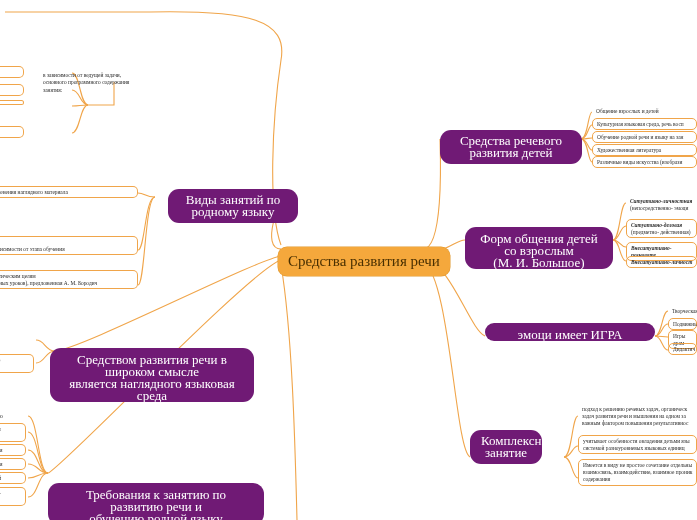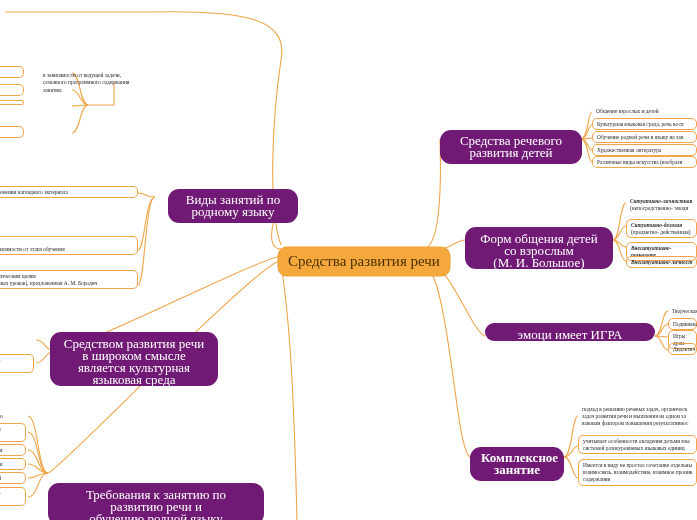--- a/index.html
+++ b/index.html
@@ -160,21 +160,21 @@
 
   <div class="main-node two-line" style="left:485px;top:323px;width:170px;">
     <div>эмоци имеет ИГРА</div>
   </div>
 
   <div class="leaf nobox" style="left:668px;top:306px;width:29px;">Творческая</div>
   <div class="leaf" style="left:668px;top:318px;width:29px;">Подвижные</div>
   <div class="leaf" style="left:668px;top:330px;width:29px;">Игры драм</div>
   <div class="leaf" style="left:668px;top:343px;width:29px;">Дидактич</div>
 
-  <div class="main-node" style="left:470px;top:447px;width:94px;font-weight:bold;">Комплексное занятие</div>
+  <div class="main-node" style="left:470px;top:430px;width:72px;">Комплексное занятие</div>
 
   <div class="leaf nobox" style="left:578px;top:404px;width:119px;white-space:pre-line;">подход к решению речевых задач, органическ
 задач развития речи и мышления на одном за
 важным фактором повышения результативнос</div>
   <div class="leaf" style="left:578px;top:435px;width:119px;white-space:pre-line;">учитывает особенности овладения детьми язы
 системой разноуровневых языковых единиц</div>
   <div class="leaf" style="left:578px;top:459px;width:119px;white-space:pre-line;">Имеется в виду не простое сочетание отдельны
 взаимосвязь, взаимодействие, взаимное проник
 содержания</div>
 
@@ -188,23 +188,23 @@
   <div class="leaf clip-left" style="left:-22px;top:84px;width:46px;">е</div>
   <div class="leaf clip-left" style="left:-22px;top:100px;width:46px;"></div>
   <div class="leaf clip-left" style="left:-22px;top:126px;width:46px;">турой</div>
 
   <div class="leaf clip-left" style="left:-40px;top:186px;width:178px;">имости от применения наглядного материала</div>
   <div class="leaf clip-left" style="left:-40px;top:236px;width:178px;white-space:pre-line;">ли
 пускается       В зависимости от этапа обучения</div>
   <div class="leaf clip-left" style="left:-40px;top:270px;width:178px;white-space:pre-line;">нятия по дидактическим целям
 (по типу школьных уроков), предложенная А. М. Бородич</div>
 
-  <div class="main-node two-line" style="left:50px;top:332px;width:168px;font-family:Liberation Serif, serif;">
+  <div class="main-node two-line" style="left:50px;top:348px;width:204px;font-family:Liberation Serif, serif;">
     <div>Средством развития речи в широком смысле</div>
-    <div>является культурная языковая среда</div>
+    <div>является наглядного языковая среда</div>
   </div>
 
   <div class="leaf clip-left nobox" style="left:-30px;top:334px;width:64px;">ым языком.</div>
   <div class="leaf clip-left" style="left:-30px;top:354px;width:64px;white-space:pre-line;">правленное
 детей.</div>
 
   <div class="main-node two-line" style="left:48px;top:483px;width:216px;">
     <div>Требования к занятию по развитию речи и</div>
     <div>обучению родной языку</div>
   </div>

